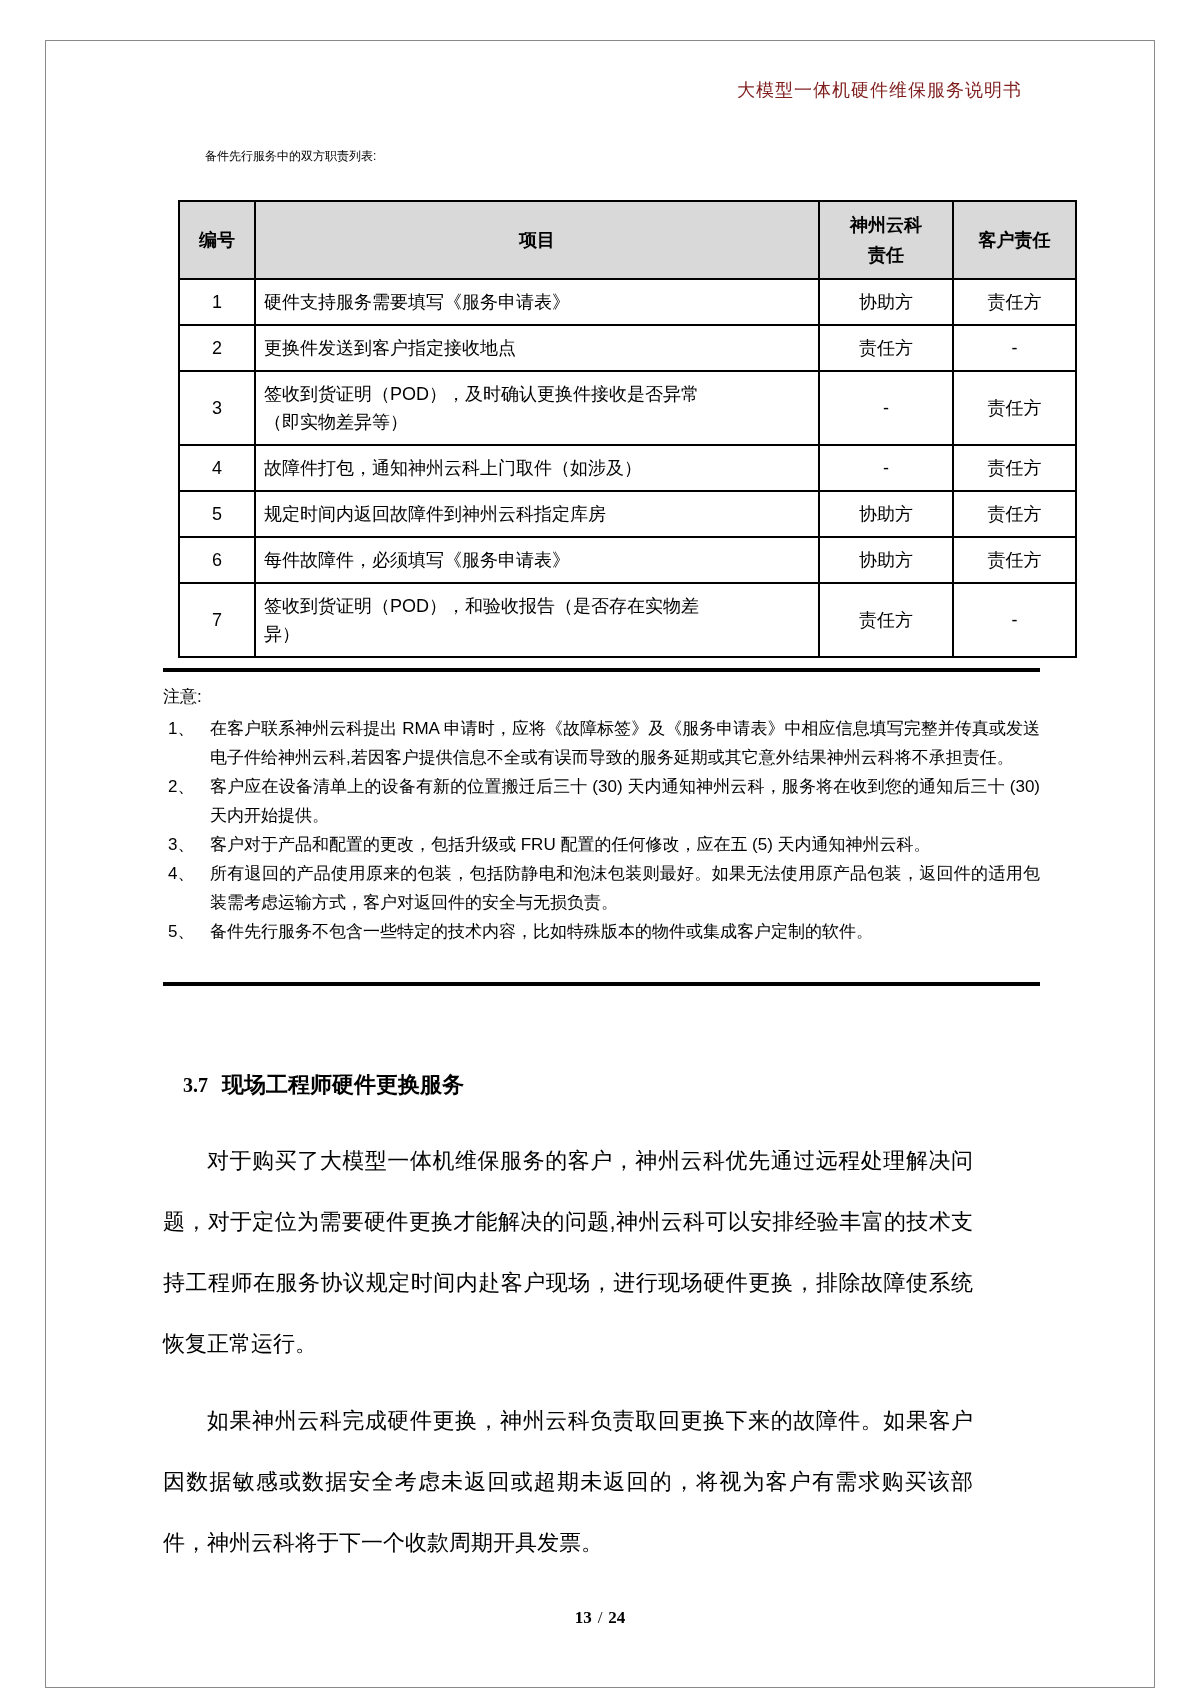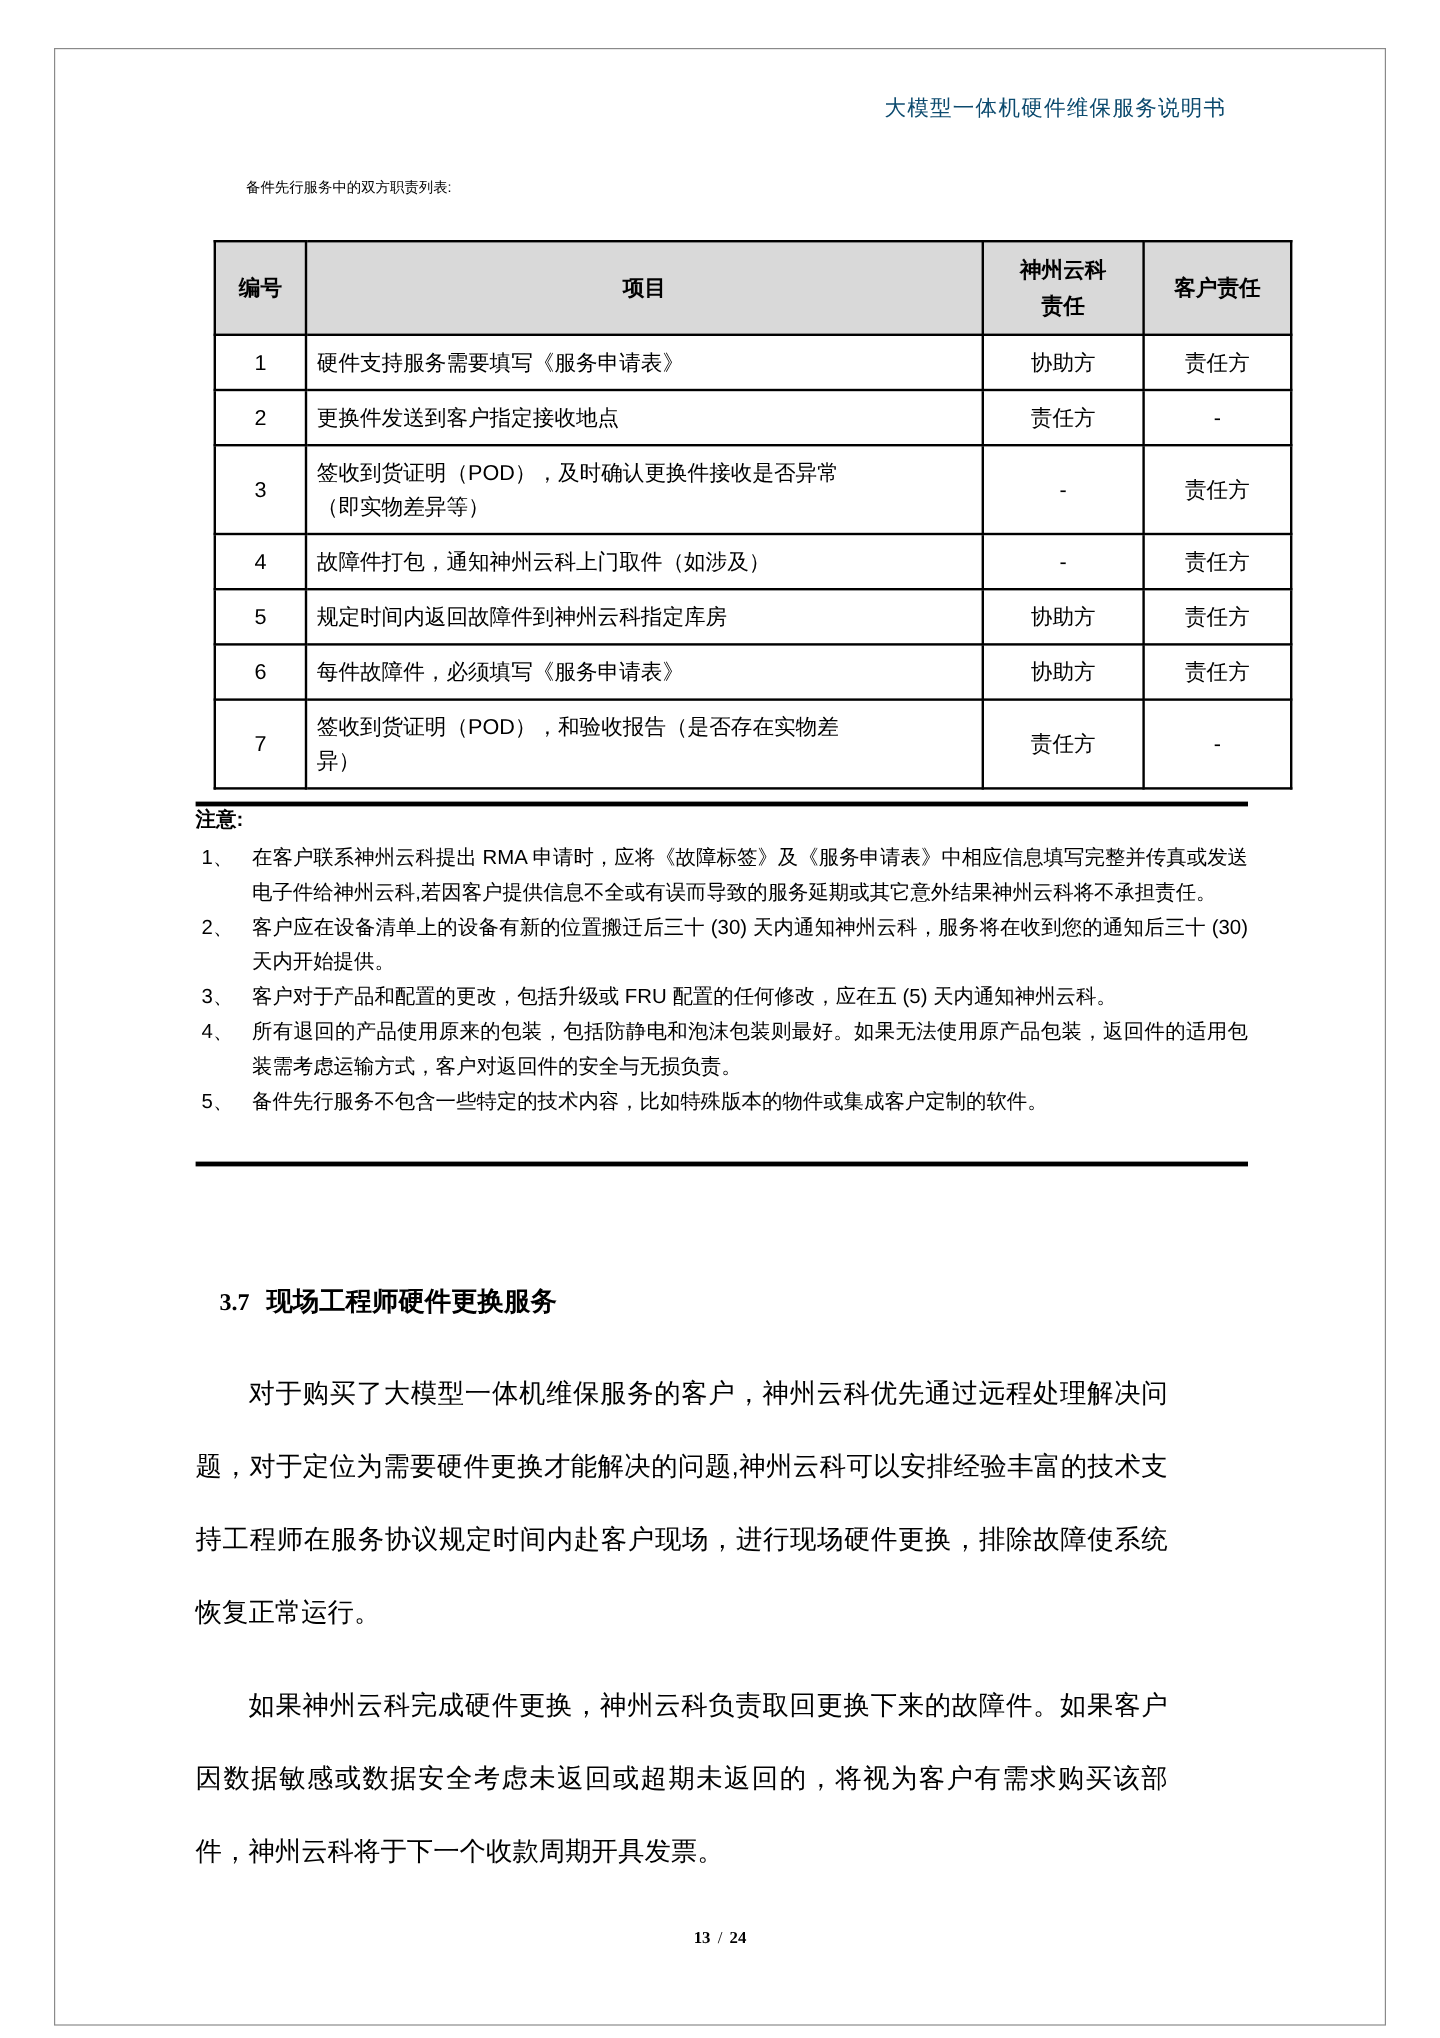--- a/index.html
+++ b/index.html
@@ -17,21 +17,21 @@
     left: 45px; top: 40px;
     width: 1108px; height: 1646px;
     border: 1px solid #8a8a8a;
   }
   .header-title {
     position: absolute;
     top: 78px; right: 178px;
     font-family: "Liberation Serif", serif;
     font-size: 18px;
     letter-spacing: 1px;
-    color: #0c4a6e;
+    color: #7f1d1d;
   }
   .intro {
     position: absolute;
     left: 205px; top: 148px;
     font-size: 12px;
   }
   table.resp {
     position: absolute;
     left: 178px; top: 200px;
     border-collapse: collapse;
@@ -61,22 +61,23 @@
     left: 163px; top: 668px;
     width: 877px;
   }
   .rule {
     height: 0;
     border: none;
     border-top: 4px solid #000000;
     margin: 0;
   }
   .notes-label {
+    margin-top: 14px;
     font-size: 17px;
-    font-weight: bold;
+    font-weight: normal;
     line-height: 22px;
   }
   .notes-list { margin: 6px 0 0 0; padding: 0; list-style: none; }
   .notes-list li {
     position: relative;
     padding-left: 47px;
     font-size: 17px;
     line-height: 29px;
     text-align: justify;
   }
@@ -111,21 +112,21 @@
     text-indent: 2em;
     text-align: justify;
   }
   .paragraphs p + p { margin-top: 16px; }
   .footer {
     position: absolute;
     left: 0; top: 1608px;
     width: 1200px;
     text-align: center;
     font-family: "Liberation Serif", serif;
-    font-size: 14px;
+    font-size: 17px;
   }
   .footer .pg { font-weight: bold; }
   .footer .sep { font-weight: normal; padding: 0 6px; }
 </style>
 </head>
 <body>
 
 <div class="page">
   <div class="frame"></div>
 

